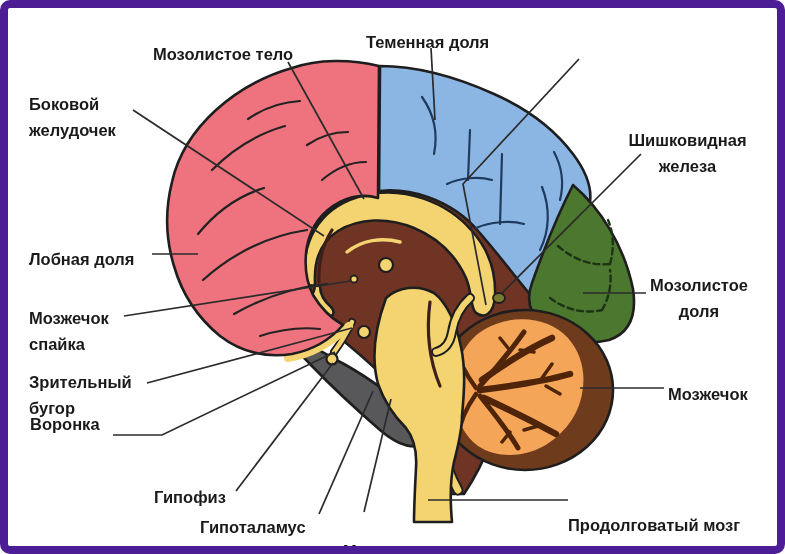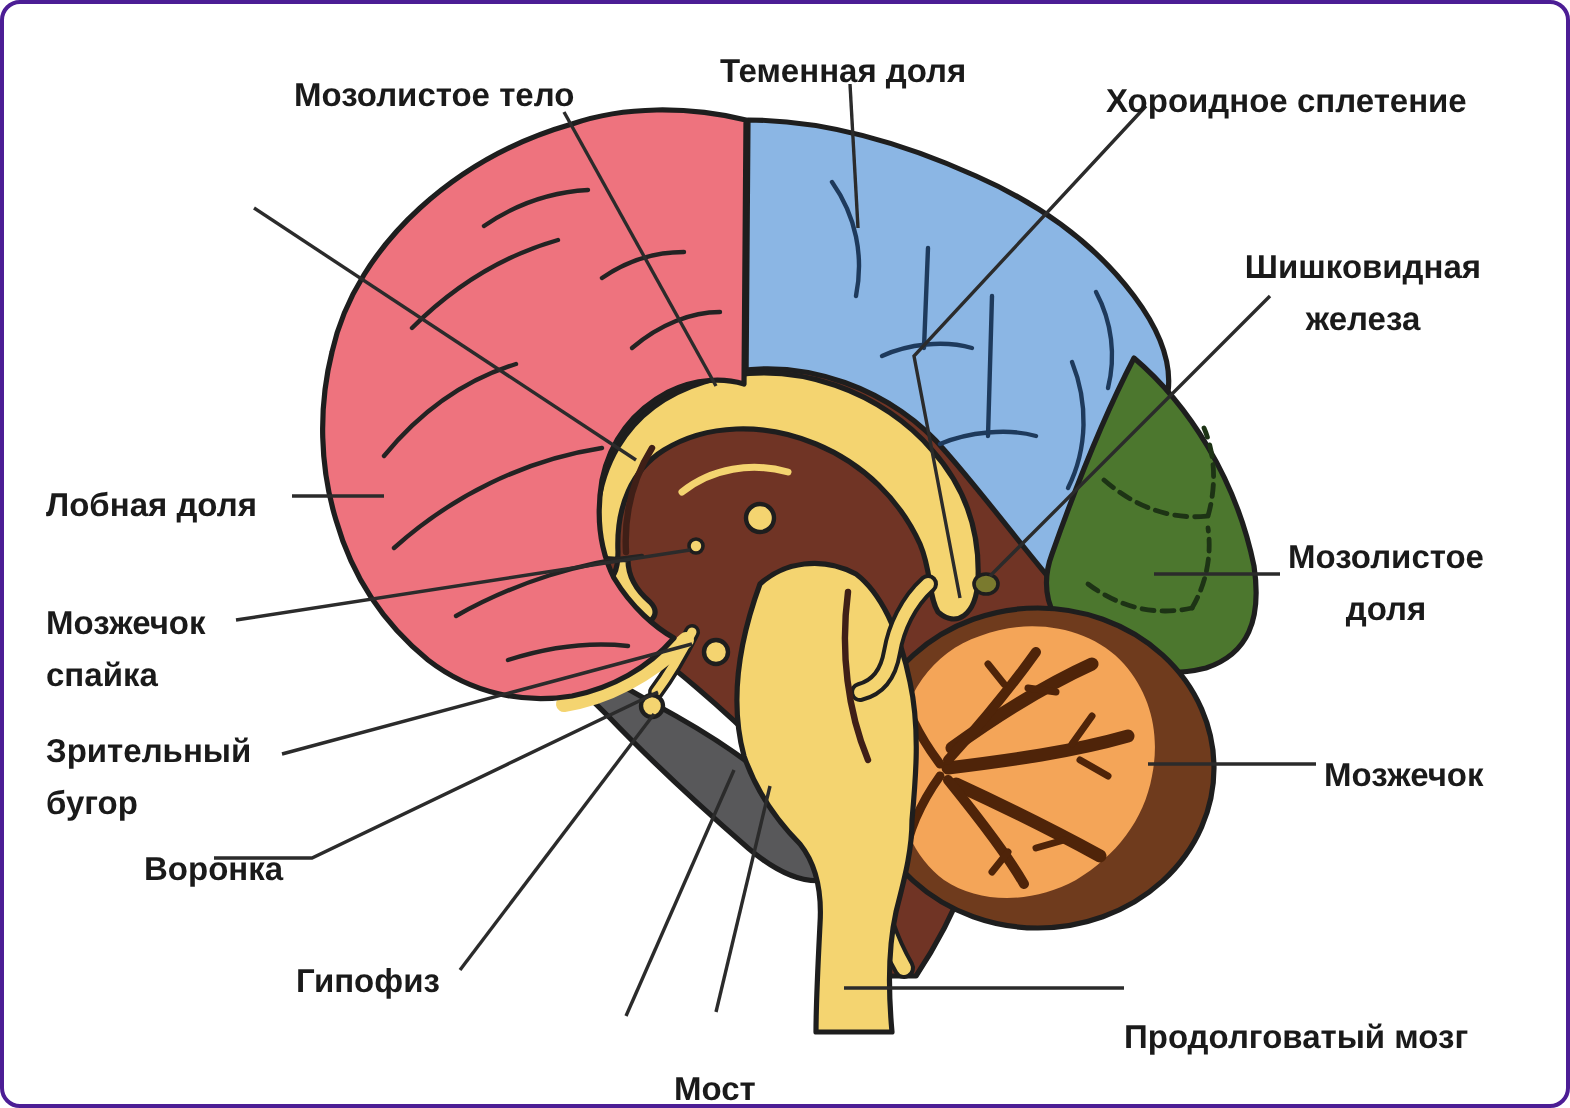--- a/index.html
+++ b/index.html
@@ -1,21 +1,21 @@
 <!DOCTYPE html>
 <html><head>
 <meta charset="utf-8">
 <style>
   html,body{margin:0;padding:0;background:#fff;}
   .stage{
     position:relative;
     width:785px;height:554px;
     box-sizing:border-box;
     background:#fff;
-    border:2px solid #4c1d95;
+    border:8px solid #4c1d95;
     border-radius:10px;
     overflow:hidden;
     font-family:"Liberation Sans", sans-serif;
   }
   .stage svg{position:absolute;left:0;top:0;}
   .lbl{
     position:absolute;
     font-size:16.5px;
     font-weight:bold;
     line-height:26px;
@@ -207,25 +207,26 @@
     <path d="M 111,433 L 160,433 L 333,350"></path>
     <path d="M 234,489 L 331,361"></path>
     <path d="M 317,512 L 371,389"></path>
     <path d="M 362,510 L 389,397"></path>
     <path d="M 566,498 L 426,498"></path>
   </g>
 </svg>
 
   <div class="lbl" style="left:145px; top:33px;  width:160px;">Мозолистое тело</div>
   <div class="lbl" style="left:358px; top:21px;  width:150px;">Теменная доля</div>
-  <div class="lbl" style="left:551px; top:36px;  width:210px;">Хороидное сплетение</div>
+  <div class="lbl" style="left:21px;  top:83px;  width:112px;">Боковой желудочек</div>
   <div class="lbl r" style="left:612px; top:119px; width:135px;">Шишковидная железа</div>
   <div class="lbl" style="left:21px;  top:238px; width:130px;">Лобная доля</div>
   <div class="lbl r" style="left:632px; top:264px; width:118px;">Мозолистое доля</div>
   <div class="lbl" style="left:21px;  top:297px; width:100px;">Мозжечок спайка</div>
   <div class="lbl" style="left:21px;  top:361px; width:118px;">Зрительный бугор</div>
   <div class="lbl" style="left:660px; top:373px; width:100px;">Мозжечок</div>
-  <div class="lbl" style="left:22px;  top:420px; width:100px;margin-left:48px;">Воронка</div>
+  <div class="lbl" style="left:22px;  top:403px; width:100px;">Воронка</div>
   <div class="lbl" style="left:146px; top:476px; width:100px;">Гипофиз</div>
+  <div class="lbl" style="left:192px; top:506px; width:130px;">Гипоталамус</div>
   <div class="lbl" style="left:335px; top:506px; width:60px;margin-top:24px;">Мост</div>
   <div class="lbl" style="left:560px; top:484px; width:200px;margin-top:20px;">Продолговатый мозг</div>
 
 </div>
 
 </body></html>

